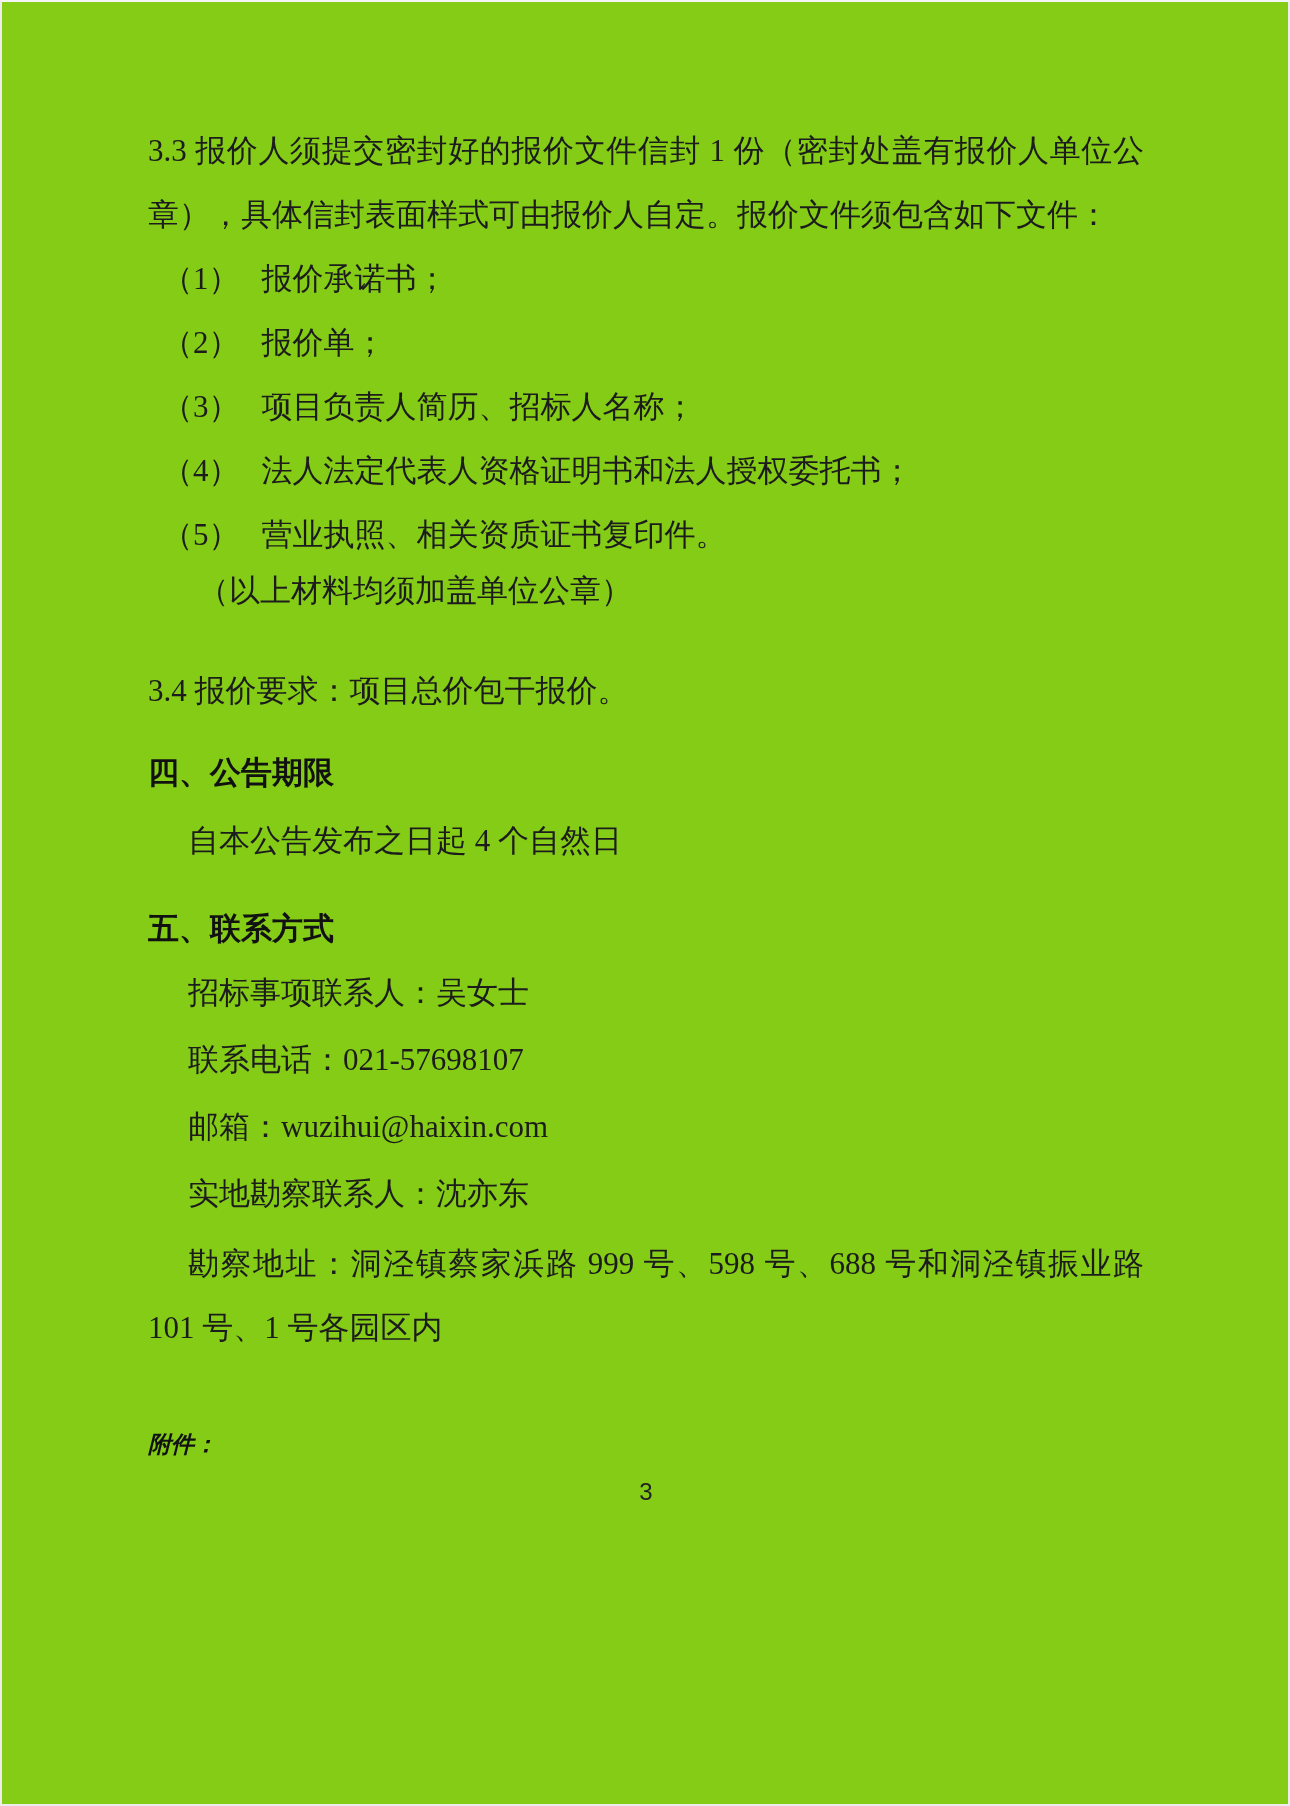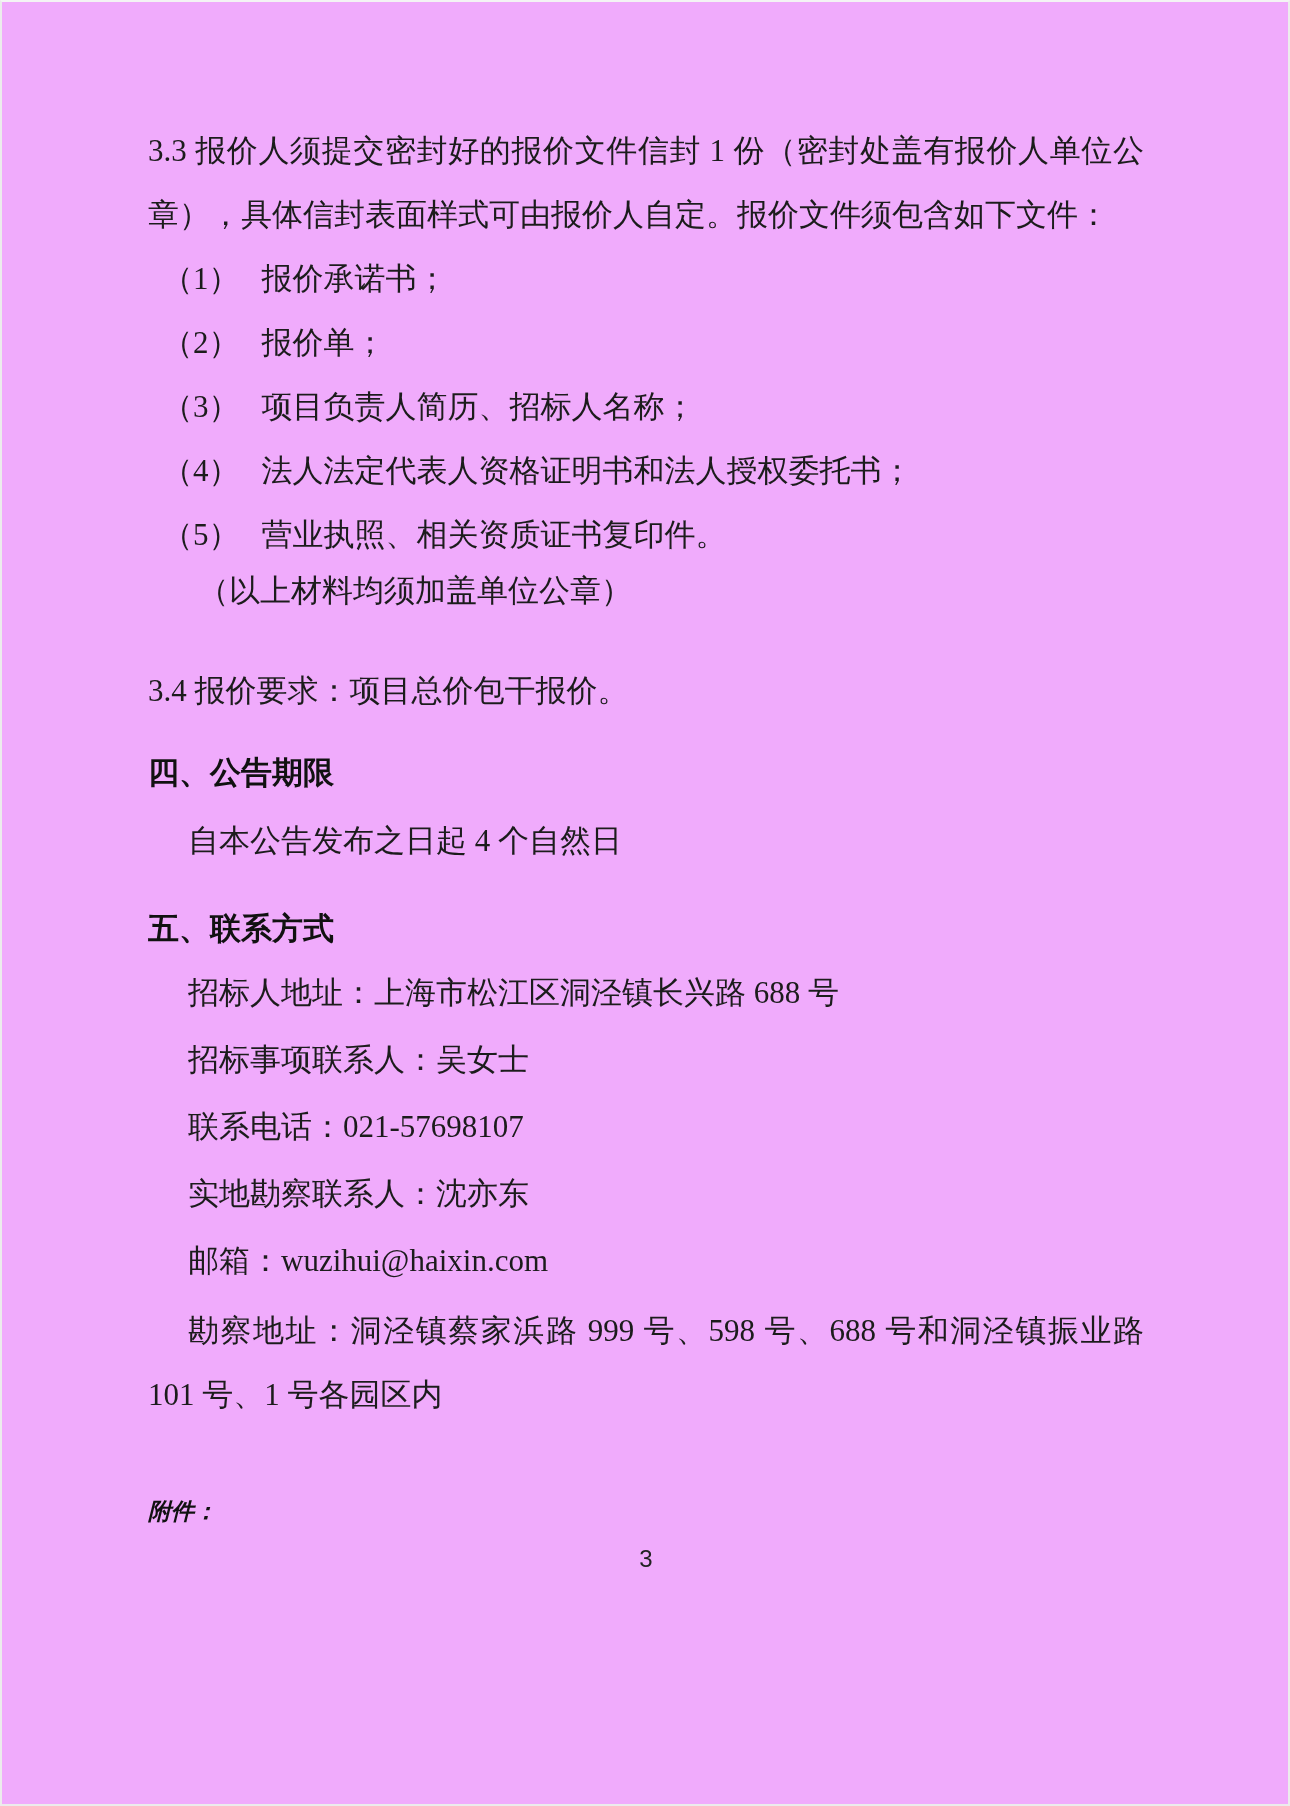--- a/index.html
+++ b/index.html
@@ -5,21 +5,21 @@
   * { margin: 0; padding: 0; box-sizing: border-box; }
   html, body {
     width: 1290px;
     background: #ffffff;
     font-family: "Liberation Serif", "DejaVu Serif", serif;
   }
   .document-page {
     position: relative;
     width: 1290px;
     height: 1806px;
-    background: #f0abfc;
+    background: #84cc16;
     border: 2px solid #ececec;
     border-top-color: #f4f4f4;
     padding: 117px 144px 0 146px;
     color: #1c1c1c;
     font-size: 31px;
     line-height: 64px;
     overflow: hidden;
   }
   .para {
     text-align: justify;
@@ -99,25 +99,24 @@
 
   <p class="para para-3-4">3.4 报价要求：项目总价包干报价。</p>
 
   <h3 class="section-heading">四、公告期限</h3>
 
   <p class="indent-line">自本公告发布之日起 4 个自然日</p>
 
   <h3 class="section-heading heading-5">五、联系方式</h3>
 
   <div class="contacts">
-    <p class="contact-line">招标人地址：上海市松江区洞泾镇长兴路 688 号</p>
     <p class="contact-line">招标事项联系人：吴女士</p>
     <p class="contact-line">联系电话：021-57698107</p>
+    <p class="contact-line">邮箱：wuzihui@haixin.com</p>
     <p class="contact-line">实地勘察联系人：沈亦东</p>
-    <p class="contact-line">邮箱：wuzihui@haixin.com</p>
   </div>
 
   <p class="survey-para">勘察地址：洞泾镇蔡家浜路 999 号、598 号、688 号和洞泾镇振业路 101 号、1 号各园区内</p>
 
   <h3 class="attachment-heading">附件：</h3>
 
   <div class="page-number">3</div>
 
 </div>
 

